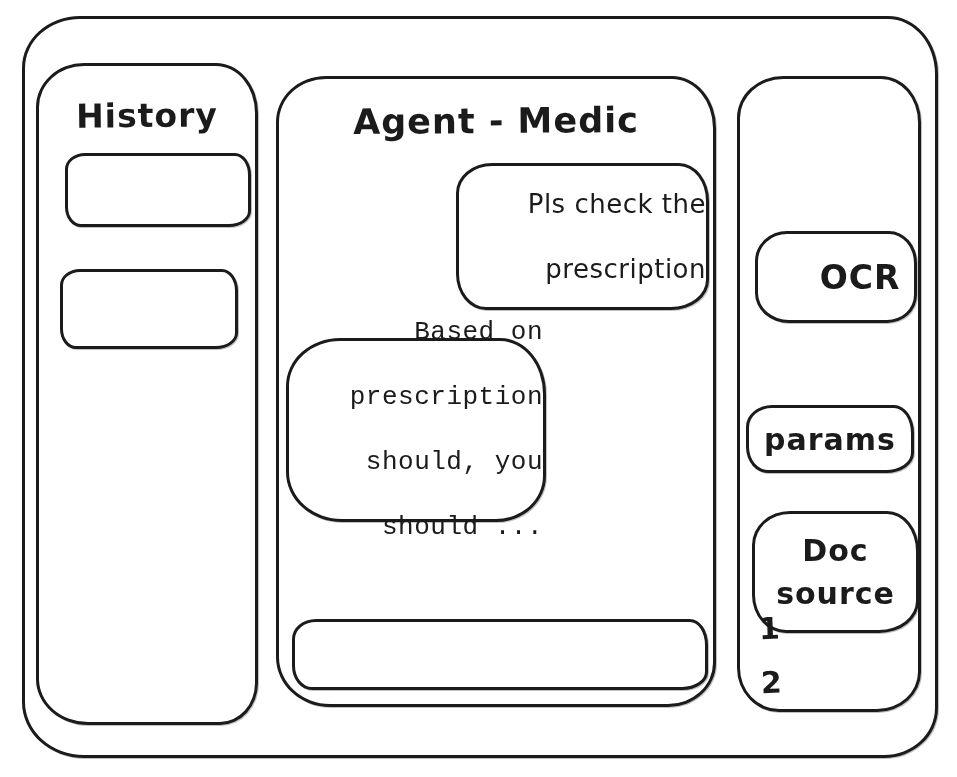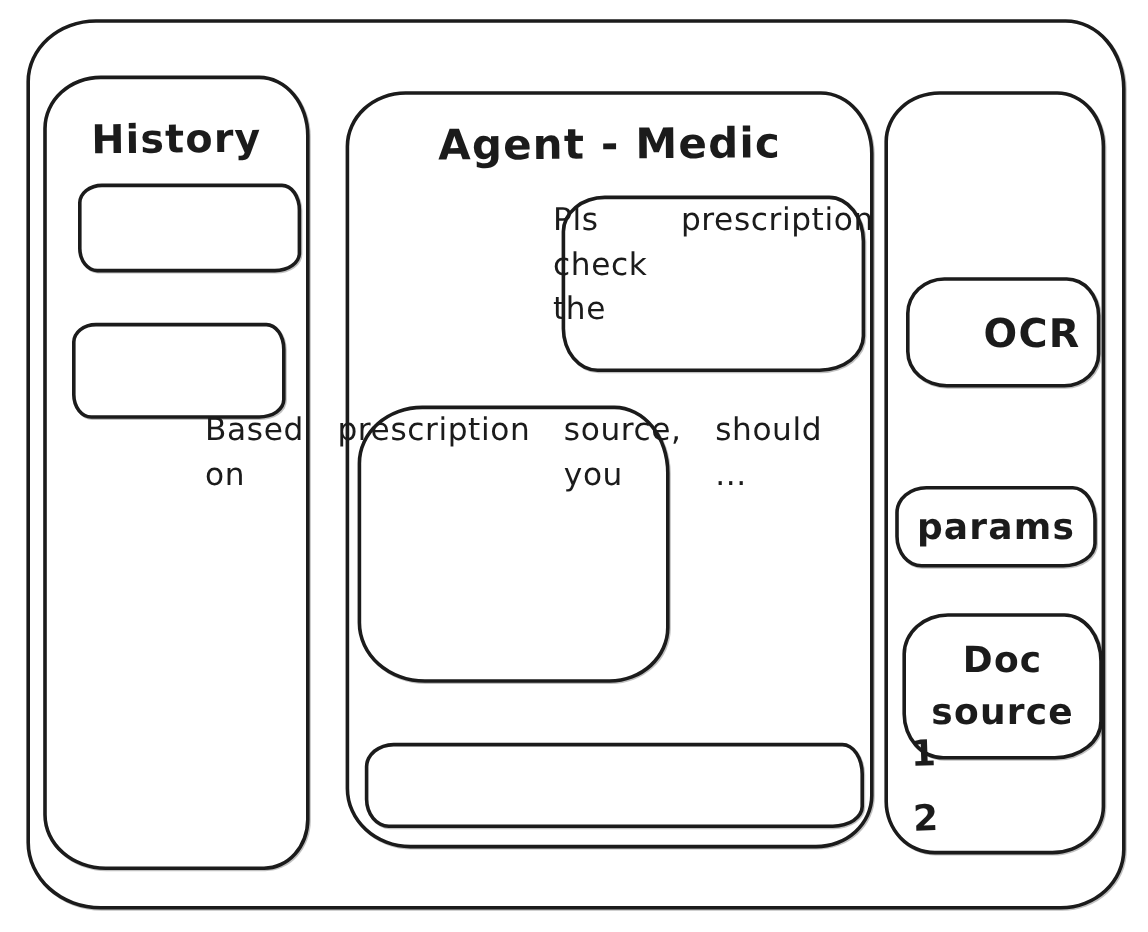--- a/index.html
+++ b/index.html
@@ -24,21 +24,21 @@
     position:absolute;left:22px;top:16px;width:916px;height:742px;
     border-radius:58px 50px 54px 62px / 52px 58px 50px 56px;
   }
   
   .panel{position:absolute;}
   .panel-left{
     left:36px;top:63px;width:222px;height:662px;
     border-radius:48px 42px 38px 52px / 44px 50px 42px 46px;
   }
   .panel-center{
-    left:288px;top:76px;width:440px;height:631px;
+    left:276px;top:76px;width:440px;height:631px;
     border-radius:50px 44px 48px 54px / 46px 52px 44px 50px;
   }
   .panel-right{
     left:737px;top:76px;width:184px;height:636px;
     border-radius:46px 40px 44px 42px / 42px 46px 40px 44px;
   }
   .panel-title{
     text-align:center;margin-top:30px;
     font-size:33px;font-weight:600;letter-spacing:1px;
     transform:rotate(-0.6deg);
@@ -50,32 +50,33 @@
   }
   
   .hist-box{
     position:absolute;
     border-radius:20px 16px 22px 16px / 16px 22px 16px 20px;
   }
   .hist-1{left:26px;top:87px;width:186px;height:74px;}
   .hist-2{left:21px;top:203px;width:178px;height:80px;}
   
   .bubble{
-    position:absolute;display:flex;flex-direction:row;justify-content:center;
-    text-align:left;font-size:26px;line-height:37px;font-weight:500;
+    position:absolute;display:flex;flex-direction:column;justify-content:center;
+    text-align:right;font-size:26px;line-height:37px;font-weight:500;
     letter-spacing:.5px;
     gap:28px;
   }
   .bubble-user{
     left:177px;top:84px;width:253px;height:147px;
     border-radius:36px 30px 38px 30px / 30px 38px 30px 36px;
   }
   .bubble-agent{
-    left:7px;top:259px;width:260px;height:231px;
+    left:7px;top:259px;width:260px;height:184px;
     border-radius:54px 46px 50px 56px / 48px 56px 46px 50px;
+    font-family:Liberation Mono, monospace;
   }
   
   .chat-input{
     position:absolute;left:13px;top:540px;width:416px;height:71px;
     border-radius:24px 18px 26px 20px / 20px 26px 18px 24px;
     font:inherit;font-size:26px;padding:0 20px;color:var(--ink);
     outline:none;
   }
   
   .tool-btn{
@@ -129,21 +130,21 @@
     <div class="chat-title">Agent - Medic</div>
 
     <div class="bubble bubble-user sketch">
       <div>Pls check the</div>
       <div>prescription</div>
     </div>
 
     <div class="bubble bubble-agent sketch">
       <div>Based on</div>
       <div>prescription</div>
-      <div>source, you</div>
+      <div>should, you</div>
       <div>should ...</div>
     </div>
 
     <input class="chat-input sketch" type="text" value="" style="">
   </div>
 
   <div class="panel panel-right sketch">
     <div class="tool-btn btn-ocr sketch">
       <span>OCR</span>
     </div>

